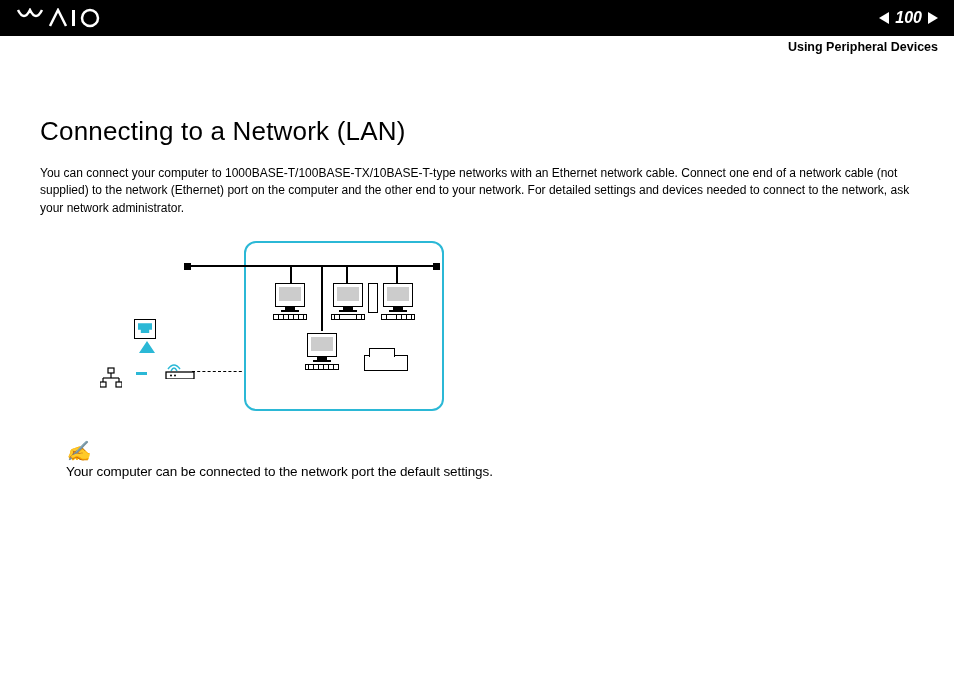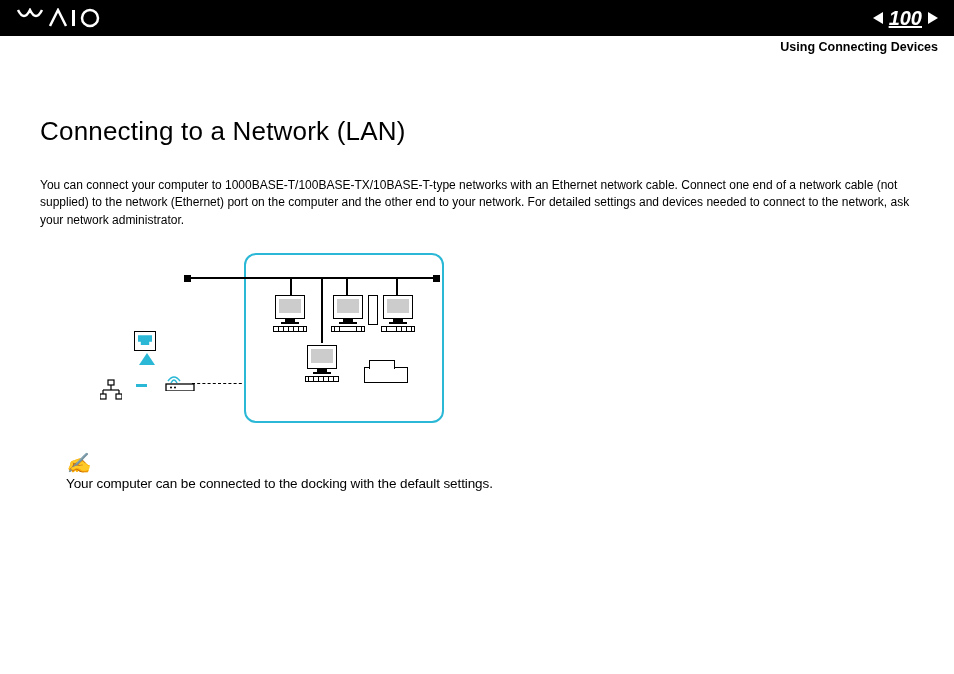--- a/index.html
+++ b/index.html
@@ -26,22 +26,21 @@
     }
     .page-nav {
       display: flex;
       align-items: center;
       color: #fff;
       gap: 6px;
     }
     .page-nav .num {
       font-weight: bold;
       font-style: italic;
-      font-size: 20px;
-      text-decoration: underline;
+      font-size: 16px;
     }
     .nav-arrow {
       width: 0;
       height: 0;
       display: inline-block;
     }
     .nav-arrow-left {
       border-top: 6px solid transparent;
       border-bottom: 6px solid transparent;
       border-right: 10px solid #fff;
@@ -58,21 +57,21 @@
       font-size: 12.5px;
       font-weight: bold;
       color: #000;
     }
     .content {
       padding: 80px 40px 20px 40px;
     }
     .title {
       font-size: 26px;
       font-weight: normal;
-      margin-bottom: 30px;
+      margin-bottom: 18px;
       letter-spacing: 0.2px;
     }
     .body-text {
       font-size: 12px;
       line-height: 1.45;
       margin-bottom: 24px;
     }
     .diagram-area {
       display: flex;
       align-items: center;
@@ -247,21 +246,21 @@
       <circle cx="74" cy="10" r="8" stroke="#fff" stroke-width="2.5" fill="none"></circle>
     </svg>
   </div>
   <div class="page-nav">
     <span class="nav-arrow nav-arrow-left"></span>
     <span class="num">100</span>
     <span class="nav-arrow nav-arrow-right"></span>
   </div>
 </div>
 
-<div class="section-label">Using Connecting Devices</div>
+<div class="section-label">Using Peripheral Devices</div>
 
 <div class="content">
   <h1 class="title">Connecting to a Network (LAN)</h1>
   <p class="body-text">You can connect your computer to 1000BASE-T/100BASE-TX/10BASE-T-type networks with an Ethernet network cable. Connect one end of a network cable (not supplied) to the network (Ethernet) port on the computer and the other end to your network. For detailed settings and devices needed to connect to the network, ask your network administrator.</p>
 
   <div class="diagram-area">
     <div class="left-side">
       <div class="ethernet-port"></div>
       <svg class="net-icon" width="22" height="22">
         <rect x="8" y="1" width="6" height="5" stroke="#000" fill="none" stroke-width="1.2"></rect>
@@ -316,14 +315,14 @@
           <div class="base"></div>
           <div class="keyboard"></div>
       </div>
       <div class="printer p1">
         <div class="printer-body"></div>
       </div>
     </div>
   </div>
 
   <div class="note-icon">✍</div>
-  <p class="note-text">Your computer can be connected to the docking with the default settings.</p>
+  <p class="note-text">Your computer can be connected to the network port the default settings.</p>
 </div>
 
 </body></html>

